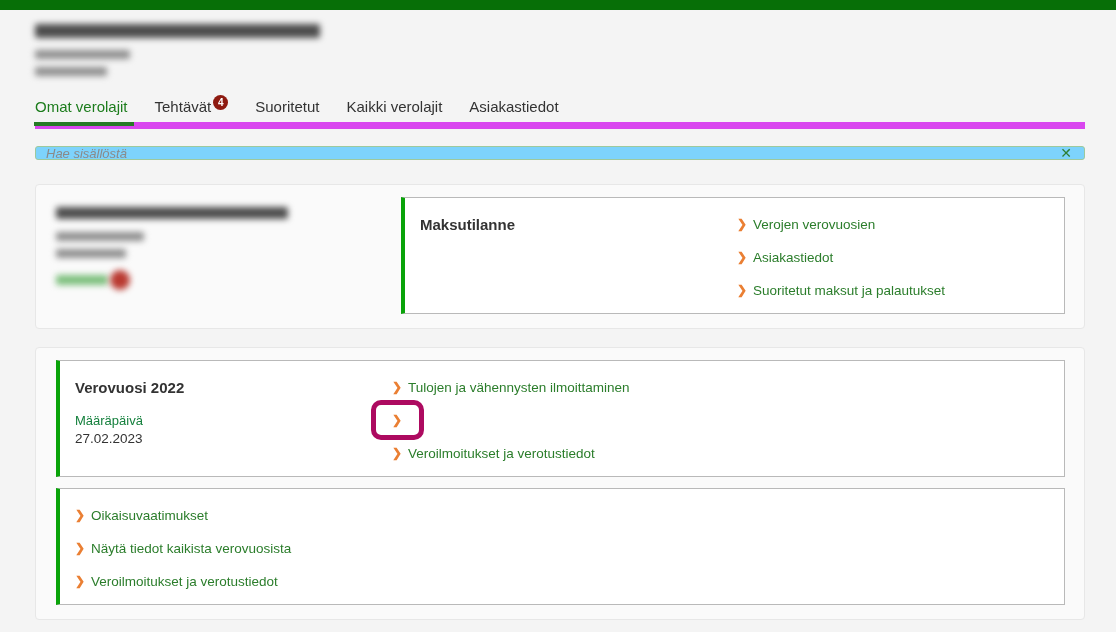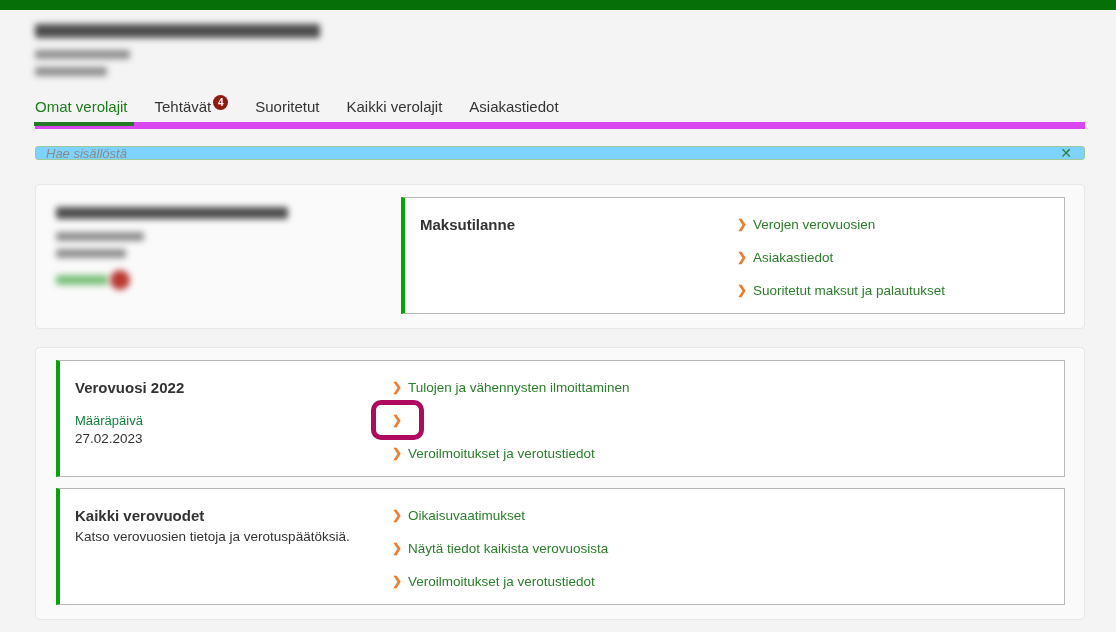--- a/index.html
+++ b/index.html
@@ -170,24 +170,20 @@
             <span class="chevron">❯</span>
           </div>
           <div class="link-row">
             <span class="chevron">❯</span>
             <a class="green-link">Veroilmoitukset ja verotustiedot</a>
           </div>
         </div>
       </div>
 
       <div class="panel">
-        <div class="panel-left">
-          <div class="panel-title">Kaikki verovuodet</div>
-          <div class="panel-sub">Katso verovuosien tietoja ja verotuspäätöksiä.</div>
-        </div>
         <div class="panel-links">
           <div class="link-row">
             <span class="chevron">❯</span>
             <a class="green-link">Oikaisuvaatimukset</a>
           </div>
           <div class="link-row">
             <span class="chevron">❯</span>
             <a class="green-link">Näytä tiedot kaikista verovuosista</a>
           </div>
           <div class="link-row">

